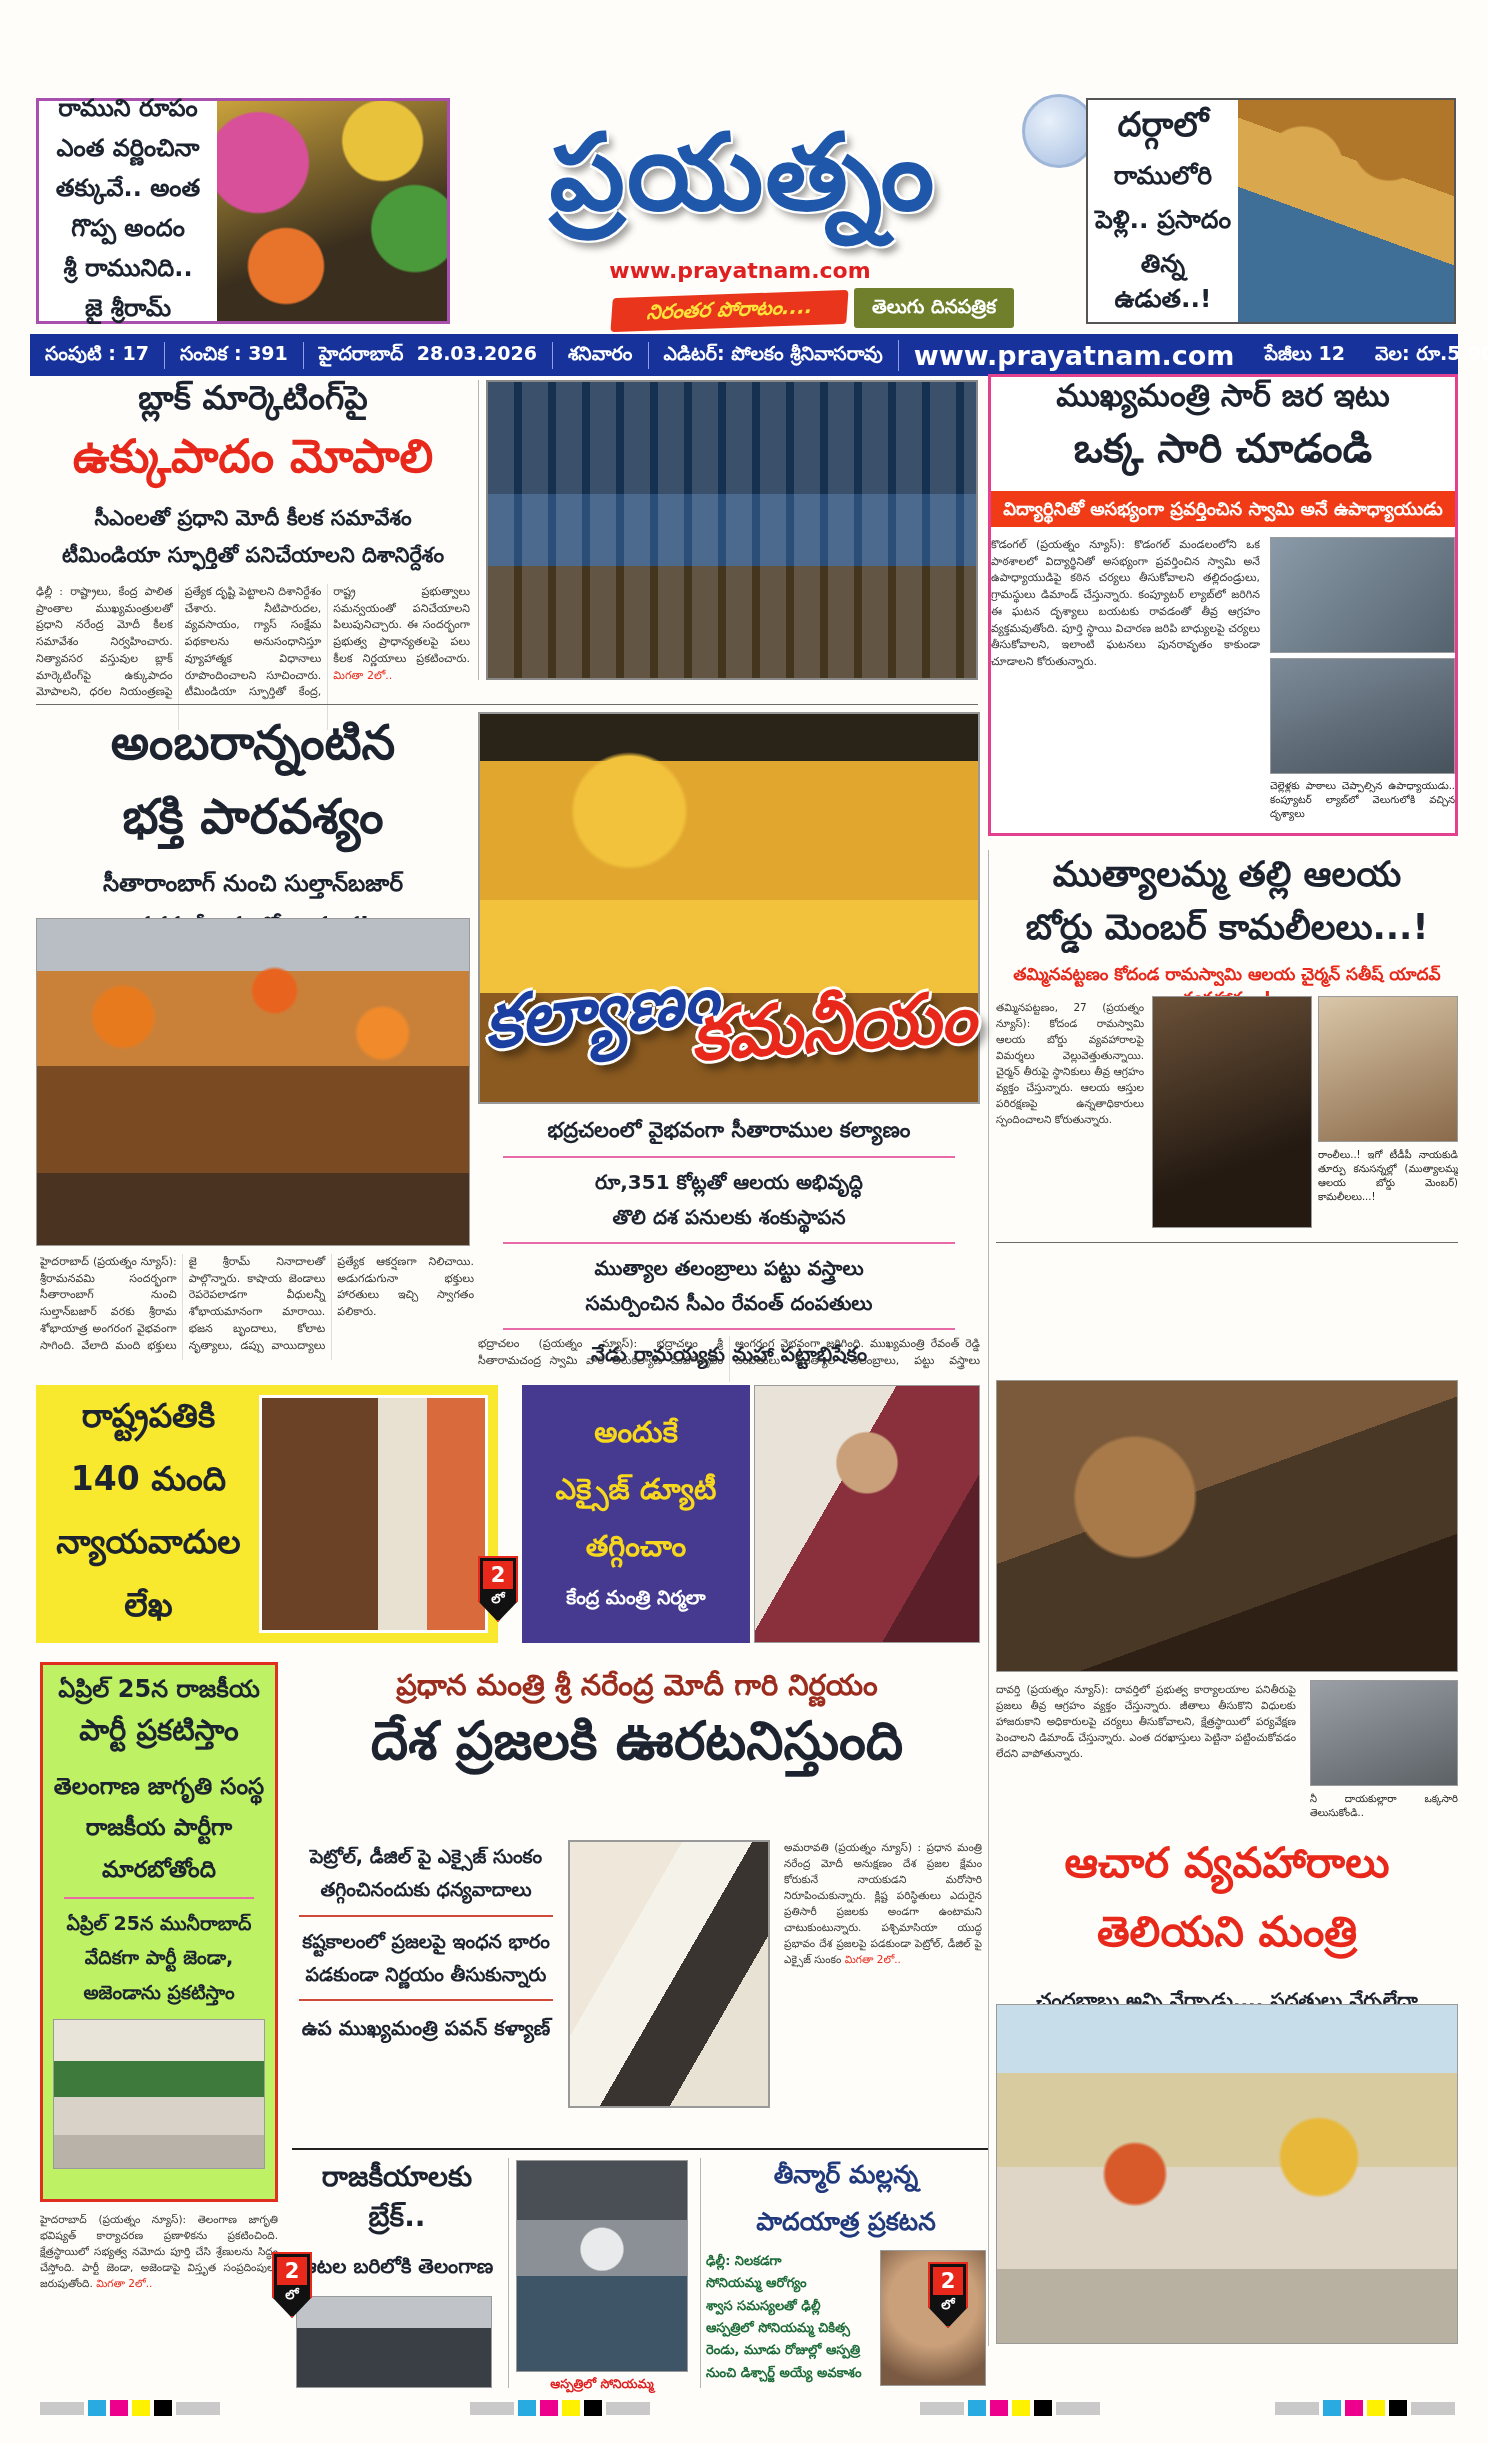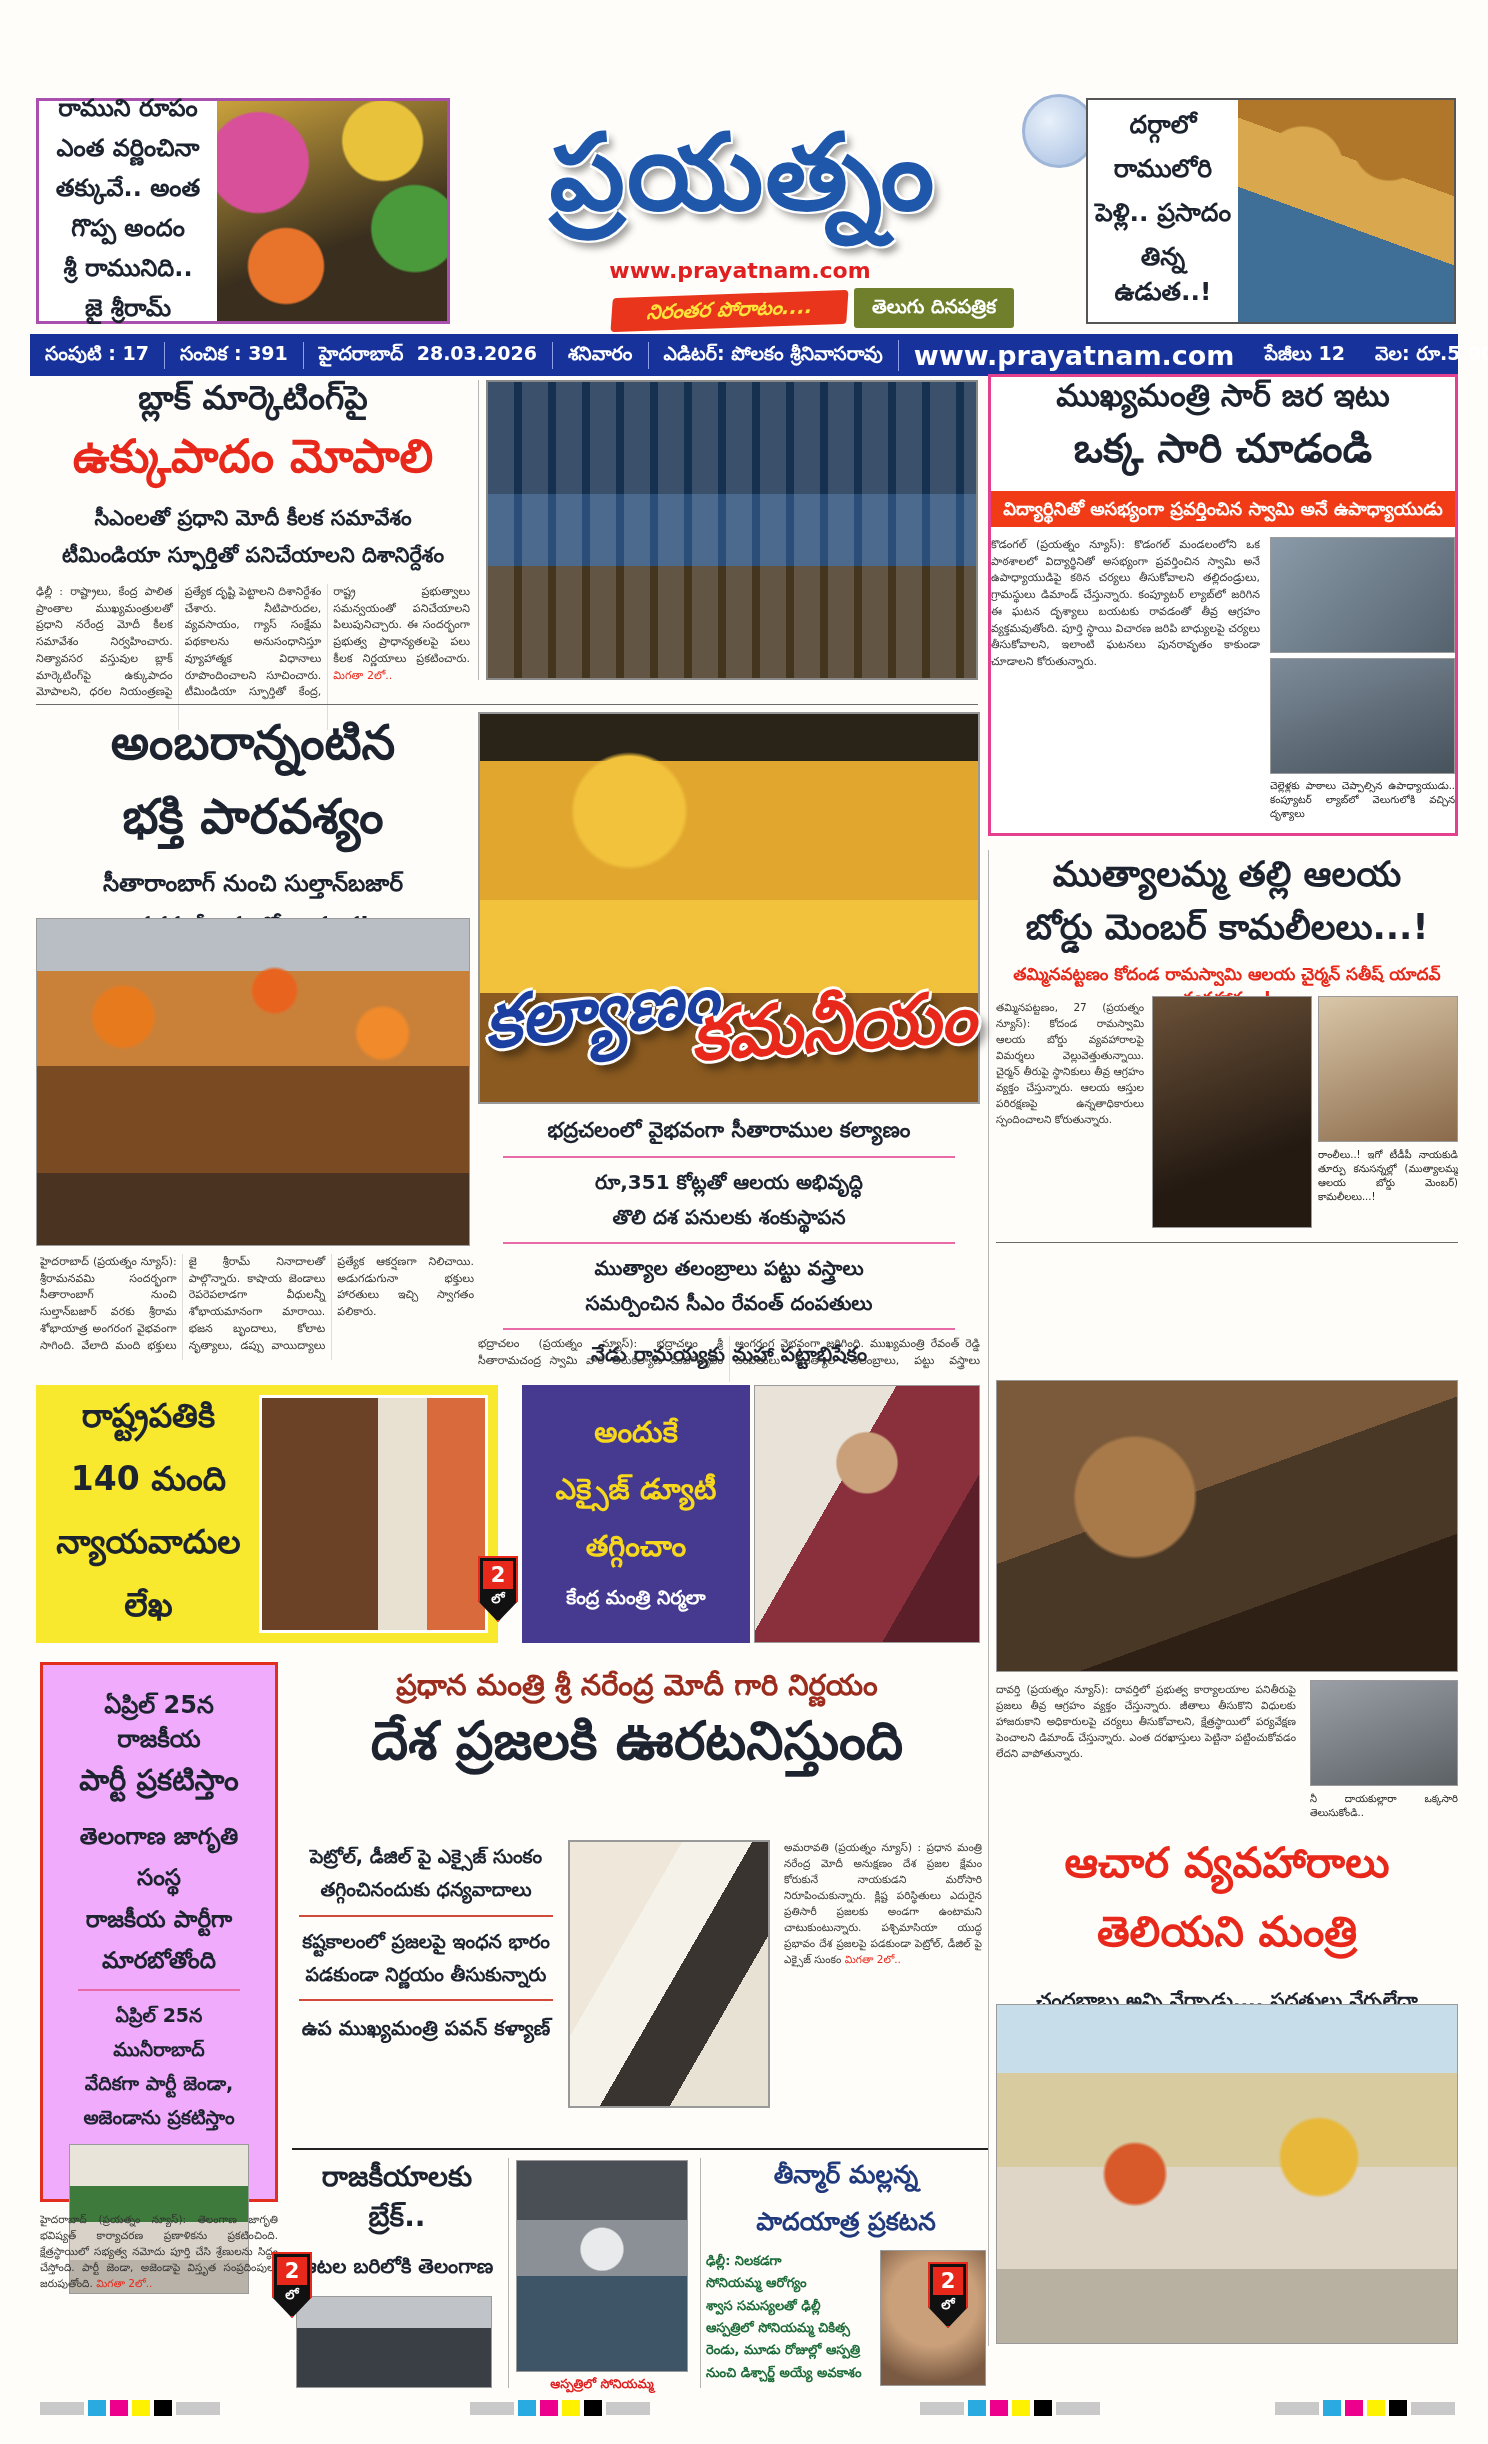--- a/index.html
+++ b/index.html
@@ -61,21 +61,21 @@
   <div class="abs c" style="left:600px;top:258px;width:280px;font-size:22px;font-weight:bold;color:#e02020">www.prayatnam.com</div>
   <div class="abs ribbon" style="left:612px;top:294px;width:235px;height:34px">
       <span>నిరంతర పోరాటం....</span>
     </div>
   <div class="abs greenbox" style="left:854px;top:288px;width:160px;height:40px">
       <span>తెలుగు దినపత్రిక</span>
     </div>
 
   <div class="abs" style="left:1086px;top:98px;width:370px;height:226px;border:2px solid #555;display:flex;background:#fff">
     <div style="width:150px;display:flex;flex-direction:column;justify-content:center;gap:9px" class="c">
-      <span class="hl" style="font-size:25px">దర్గాలో</span>
+      <span class="hl" style="font-size:34px">దర్గాలో</span>
       <span class="hl" style="font-size:25px">రాములోరి</span>
       <span class="hl" style="font-size:25px">పెళ్లి.. ప్రసాదం</span>
       <span class="hl" style="font-size:25px">తిన్న ఉడుత..!</span>
     </div>
     <div class="ph" style="flex:1;border:none;
       background:radial-gradient(circle at 30% 30%,#d9a84e 0 18%,transparent 19%),radial-gradient(circle at 70% 20%,#b0762a 0 15%,transparent 16%),linear-gradient(200deg,#b0762a 0 32%,#d9a84e 32% 55%,#3f6f96 55%)"></div>
   </div>
 
   <div class="abs dl" style="left:30px;top:334px;width:1428px;height:42px">
     <span class="dl-item">సంపుటి : 17</span>
@@ -186,21 +186,21 @@
   </div>
 
   <div class="abs" style="left:522px;top:1385px;width:228px;height:258px;background:#463a90;display:flex;flex-direction:column;justify-content:center;gap:16px">
     <span class="c" style="font-size:29px;font-weight:bold;color:#f7d81c">అందుకే</span>
     <span class="c" style="font-size:29px;font-weight:bold;color:#f7d81c">ఎక్సైజ్ డ్యూటీ</span>
     <span class="c" style="font-size:29px;font-weight:bold;color:#f7d81c">తగ్గించాం</span>
     <span class="c" style="font-size:19px;font-weight:bold;color:#fff">కేంద్ర మంత్రి నిర్మలా</span>
   </div>
   <div class="abs ph" style="left:754px;top:1385px;width:226px;height:258px;background:radial-gradient(circle at 50% 30%,#caa07a 0 14%,transparent 15%),linear-gradient(120deg,#e8e2d8 0 38%,#8a2f3c 38% 74%,#5a1f28 74%)"></div>
 
-  <div class="abs" style="left:40px;top:1662px;width:238px;height:540px;border:3px solid #e02f1f;padding:26px;background:#f0abfc">
+  <div class="abs" style="left:40px;top:1662px;width:238px;height:540px;border:3px solid #e02f1f;padding:10px;background:#bef264">
     <div class="hl c" style="font-size:24px">ఏప్రిల్ 25న రాజకీయ</div>
     <div class="hl c" style="font-size:29px;margin-top:4px">పార్టీ ప్రకటిస్తాం</div>
     <div class="hl c" style="font-size:23px;margin-top:12px;line-height:1.8;font-weight:700">
       <div>తెలంగాణ జాగృతి సంస్థ</div>
       <div>రాజకీయ పార్టీగా</div>
       <div>మారబోతోంది</div>
     </div>
     <div class="pink-line"></div>
     <div class="hl c" style="font-size:19px;line-height:1.8;font-weight:600">
       <div>ఏప్రిల్ 25న మునీరాబాద్</div>

